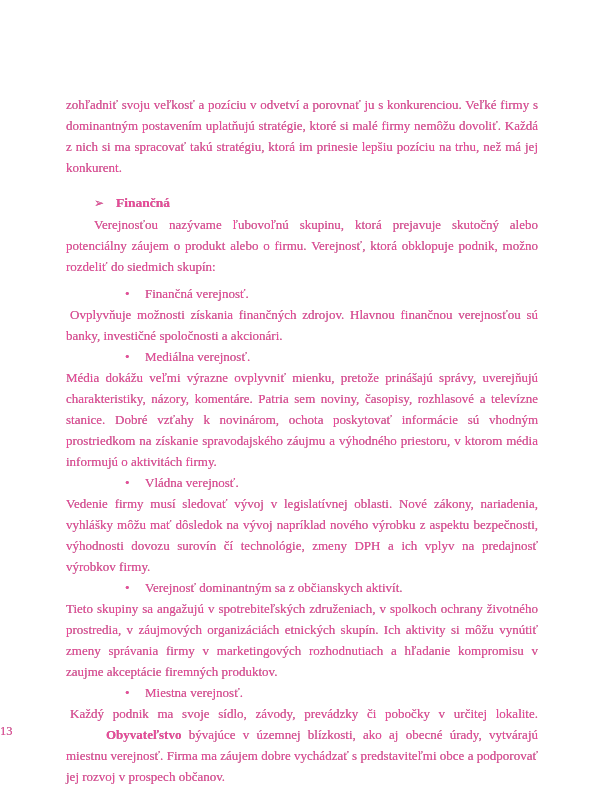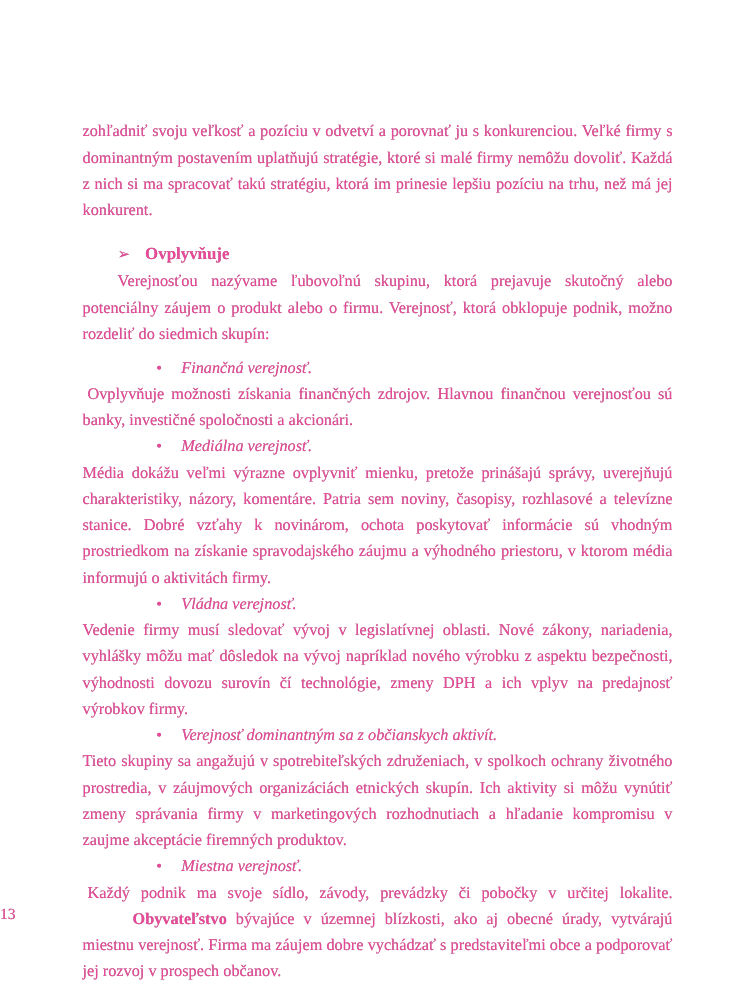--- a/index.html
+++ b/index.html
@@ -37,39 +37,39 @@
   }
   .group-first { margin-top: 6px; }
   .bullet-line {
     padding-left: 59px;
     text-align: left;
   }
   .bullet {
     display: inline-block;
     width: 20px;
   }
-  .bullet-title { font-style: italic; }
+  .bullet-title { }
   .bold-word { font-weight: bold; margin-left: 40px; }
   .page-number {
     position: absolute;
     left: 0; top: 721px;
     width: 600px;
     text-align: left;
     font-size: 12.5px;
   }
 </style>
 </head>
 <body>
 
 <div class="page">
 
   <p class="para">zohľadniť svoju veľkosť a pozíciu v odvetví a porovnať ju s konkurenciou. Veľké firmy s dominantným postavením uplatňujú stratégie, ktoré si malé firmy nemôžu dovoliť. Každá z nich si ma spracovať takú stratégiu, ktorá im prinesie lepšiu pozíciu na trhu, než má jej konkurent.</p>
 
   <div class="heading">
-    <span class="arrow">➢</span><span>Ovplyvňuje</span>
+    <span class="arrow">➢</span><span>Finančná</span>
   </div>
 
   <p class="para lead">Verejnosťou nazývame ľubovoľnú skupinu, ktorá prejavuje skutočný alebo potenciálny záujem o produkt alebo o firmu. Verejnosť, ktorá obklopuje podnik, možno rozdeliť do siedmich skupín:</p>
 
   <div class="group group-first">
     <div class="bullet-line">
       <span class="bullet">•</span><span class="bullet-title">Finančná verejnosť.</span>
     </div>
     <p class="para tiny-indent">Ovplyvňuje možnosti získania finančných zdrojov. Hlavnou finančnou verejnosťou sú banky, investičné spoločnosti a akcionári.</p>
   </div>

